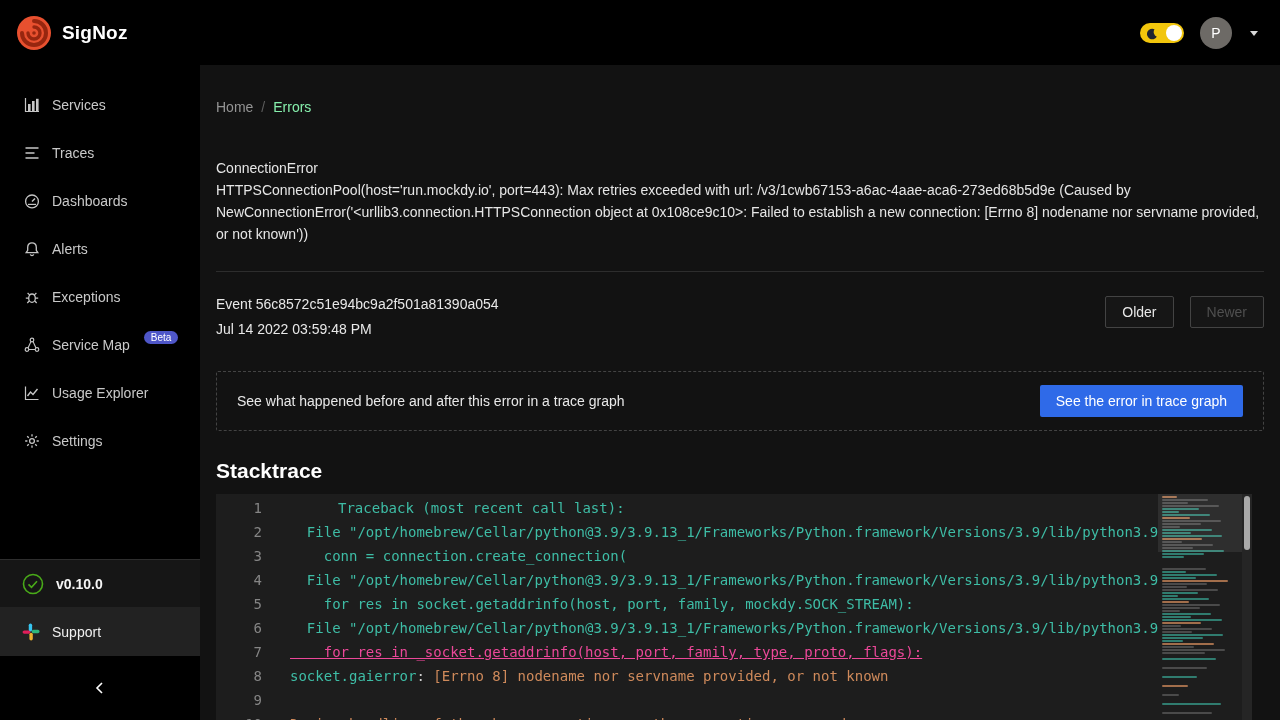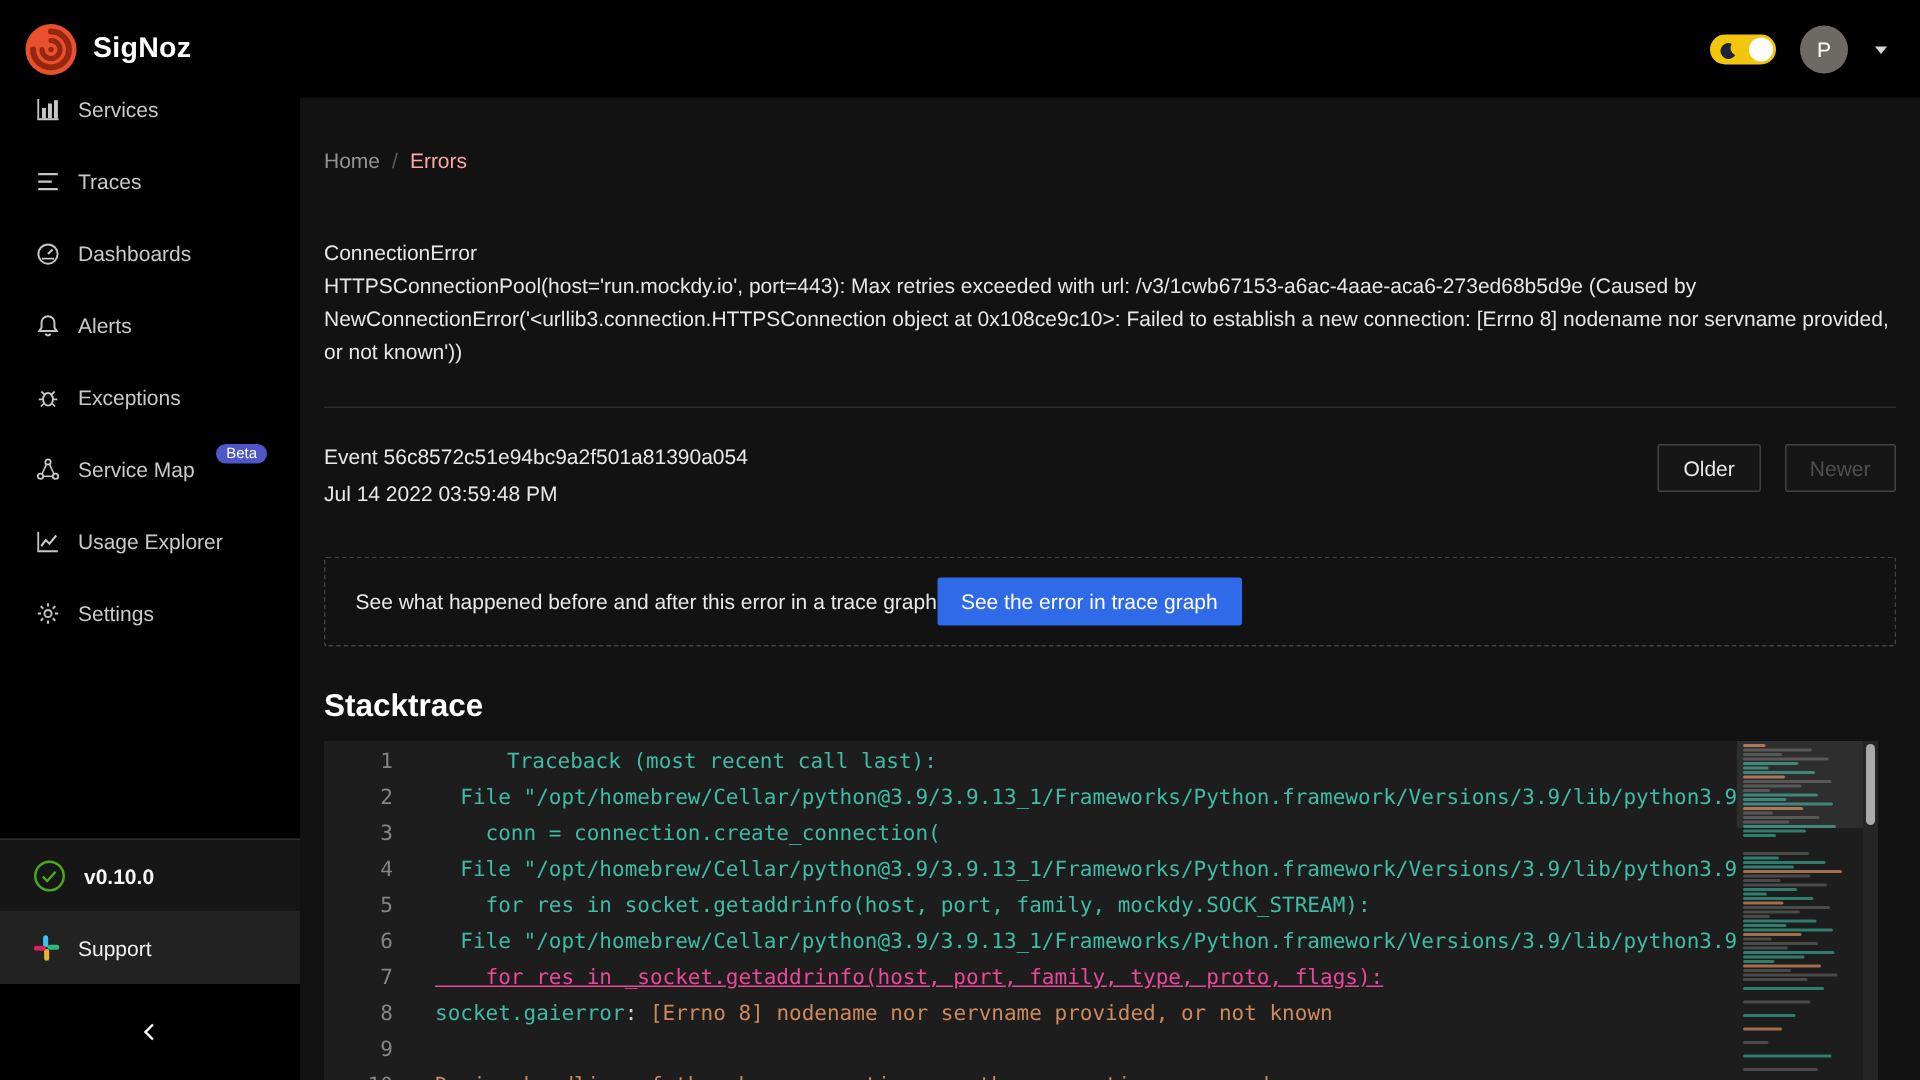--- a/index.html
+++ b/index.html
@@ -15,53 +15,53 @@
   .theme-toggle{position:relative;width:44px;height:20px;border-radius:10px;cursor:pointer}
   .theme-toggle .moon-wrap{position:absolute;left:6px;top:4px}
   .theme-toggle .knob{position:absolute;right:2px;top:2px;width:16px;height:16px;border-radius:50%;background:#fff}
   .avatar{width:32px;height:32px;border-radius:50%;background:#6d6a66;display:flex;
     align-items:center;justify-content:center;color:#fff;font-size:14px;cursor:pointer}
   .caret{display:flex;align-items:center;cursor:pointer}
 
   
   .sidebar{position:absolute;left:0;top:65px;width:200px;bottom:0;background:#000;
     display:flex;flex-direction:column;z-index:10}
-  .side-item{height:48px;display:flex;align-items:flex-start;padding:0 24px;gap:12px;
+  .side-item{height:48px;display:flex;align-items:flex-end;padding:0 24px;gap:12px;
     color:#c9c9c9;cursor:pointer;white-space:nowrap}
   .side-item .side-icon{display:flex;align-items:center;width:16px;height:16px;flex:0 0 16px}
   .side-label{font-size:14px}
   .beta-badge{font-size:10px;color:#fff;border-radius:8px;padding:1px 7px;
     transform:translateY(-9px);margin-left:2px}
   .flex-sp{flex:1}
   .version-row{height:48px;display:flex;align-items:center;gap:12px;padding:0 22px;
     background:#161616;border-top:1px solid #2e2e2e;cursor:pointer}
   .version-label{font-weight:700;color:#f5f5f5}
   .support-row{height:49px;display:flex;align-items:center;gap:12px;padding:0 22px;
     background:#222;cursor:pointer;color:#f0f0f0;font-weight:500}
   .collapse-row{height:64px;display:flex;align-items:center;justify-content:center;cursor:pointer}
 
   
   .main{position:absolute;left:200px;top:65px;right:0;bottom:0;background:#121212;
     padding:0 16px;overflow:hidden}
   .breadcrumb{margin-top:34px;font-size:14px}
   .crumb-home{color:#949494;cursor:pointer}
   .crumb-sep{color:#5d5d5d;padding:0 8px}
-  .crumb-cur{color:#fca5a5}
+  .crumb-cur{color:#86efac}
   .err-title{margin-top:42px;color:#e6e6e6;line-height:22px}
   .err-msg{margin-top:0;color:#e6e6e6;line-height:22px;max-width:1048px}
   .divider{margin-top:26px;border-bottom:1px solid #2d2d2d}
   .event-row{margin-top:24px;display:flex;justify-content:space-between;align-items:flex-start}
   .event-meta div{line-height:17px}
   .event-time{margin-top:8px}
   .nav-btns{display:flex;gap:16px}
   .btn{height:32px;padding:0 16px;border-radius:2px;border:1px solid #434343;
     background:#161616;color:#e8e8e8;font-size:14px;font-family:"Liberation Sans",sans-serif;cursor:pointer}
   .btn.newer{color:#4f4f4f;cursor:not-allowed}
   .trace-banner{margin-top:33px;height:60px;border:1px dashed #434343;border-radius:2px;
-    display:flex;align-items:center;padding:0 20px}
+    display:flex;align-items:center;justify-content:space-between;padding:0 20px}
   .trace-btn{border:none;border-radius:2px;color:#fff;font-size:14px;height:32px;
     padding:0 16px;cursor:pointer;font-family:"Liberation Sans",sans-serif;background:#2f6ae8}
   .stack-head{margin-top:28px;font-size:21px;font-weight:700;color:#fff}
   .code-block{position:relative;margin-top:11px;height:264px;width:1036px;background:#1d1d1d;
     font-family:"DejaVu Sans Mono",monospace;font-size:14px;overflow:hidden}
   .code-lines{position:absolute;inset:0;padding-top:2px;overflow:hidden}
   .code-row{display:flex;height:24px;line-height:24px}
   .ln{flex:0 0 62px;text-align:right;padding-right:16px;color:#858585;user-select:none}
   .ct{white-space:pre;overflow:hidden;flex:1;padding-left:12px}
   .minimap{position:absolute;top:0;right:10px;bottom:0;width:84px;background:#1d1d1d;

